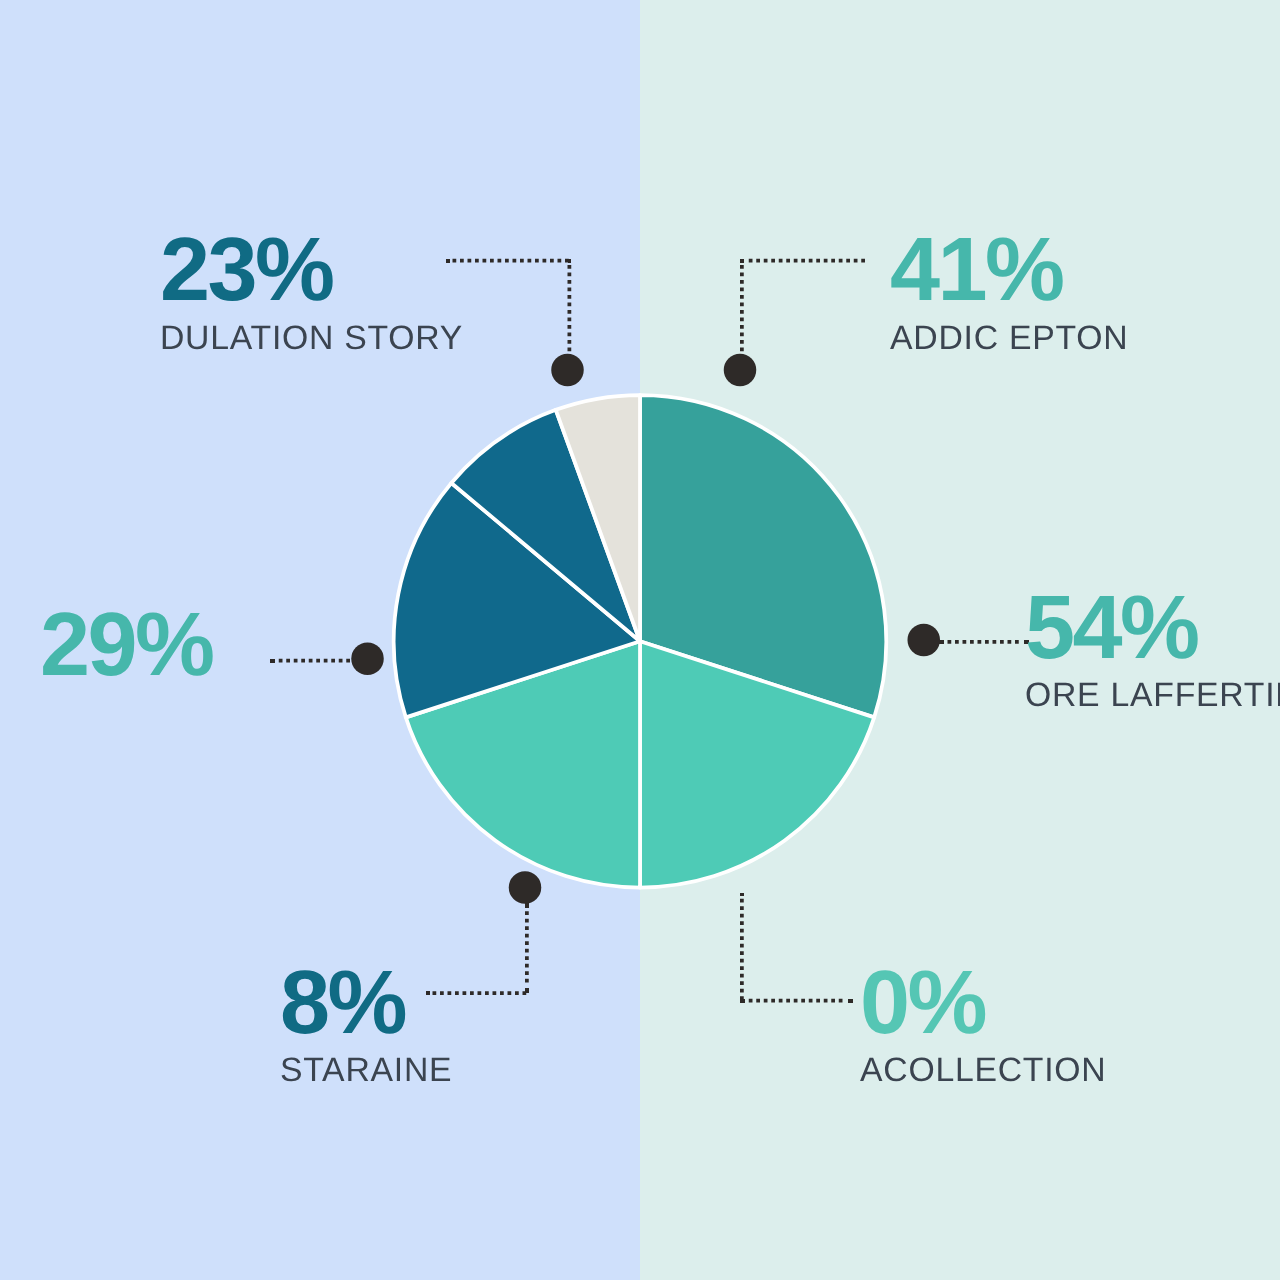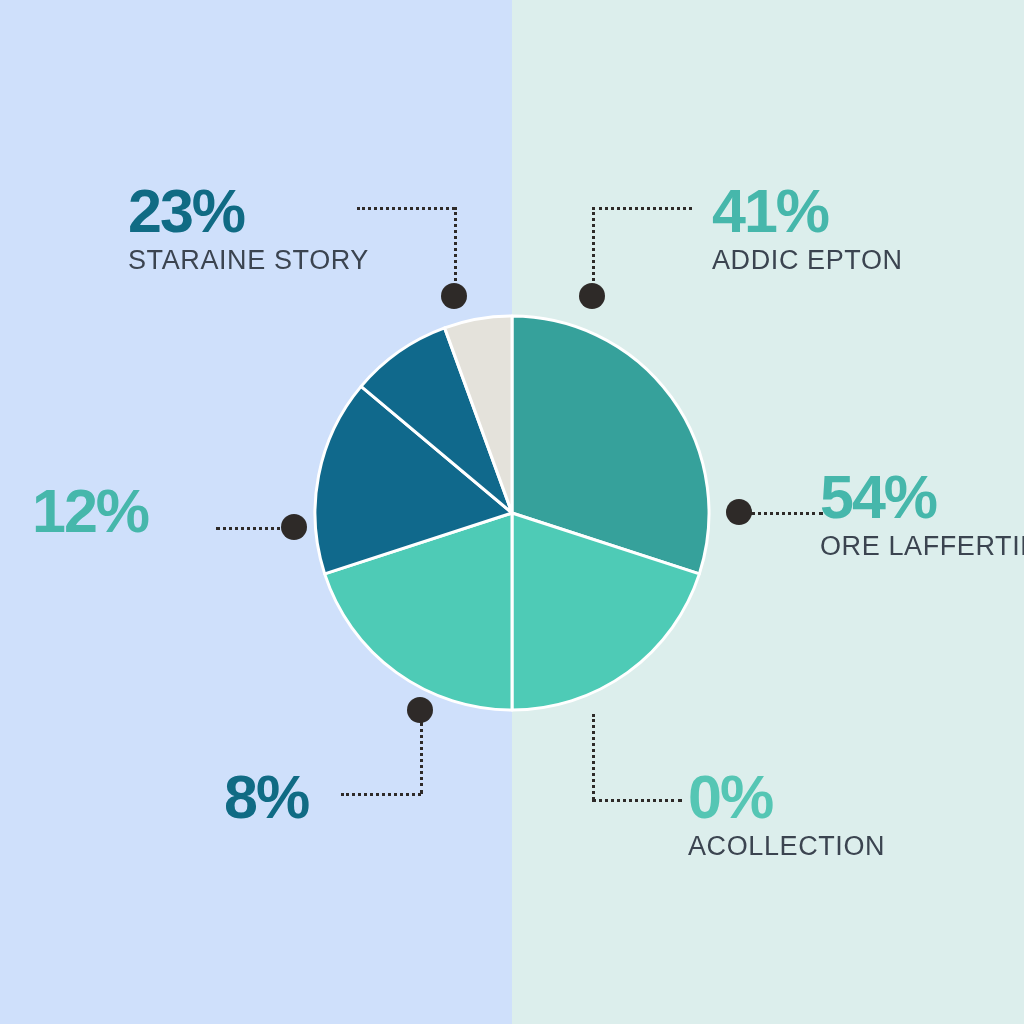--- a/index.html
+++ b/index.html
@@ -70,21 +70,21 @@
     position: absolute;
     width: 380px;
   }
   .callout.align-left  { text-align: left; }
   .callout.align-right { text-align: left; }
 
   .pct {
     display: block;
     font-family: "Liberation Sans", sans-serif;
     font-weight: 700;
-    font-size: 61px;
+    font-size: 72px;
     line-height: 0.96;
     letter-spacing: -2px;
     margin: 0 0 4px 0;
     white-space: nowrap;
   }
   .pct-dark  { color: #106b84; }
   .pct-light { color: #46b7ab; }
   .pct-mint  { color: #55c6b4; }
 
   .cap {
@@ -147,39 +147,40 @@
 
   <div class="leader leader-v" style="left:420px; top:722px; height:72px;"></div>
   <div class="leader leader-h" style="left:341px; top:793px; width:80px;"></div>
   <div class="leader-dot" style="left:407px; top:697px;"></div>
 
   <div class="leader leader-v" style="left:592px; top:714px; height:86px;"></div>
   <div class="leader leader-h" style="left:592px; top:799px; width:90px;"></div>
 
   <div class="callout align-left" style="left:128px; top:182px;">
     <span class="pct pct-dark">23%</span>
-    <span class="cap">STARAINE STORY</span>
+    <span class="cap">DULATION STORY</span>
   </div>
 
   <div class="callout align-right" style="left:712px; top:182px;">
     <span class="pct pct-light">41%</span>
     <span class="cap">ADDIC EPTON</span>
   </div>
 
   <div class="callout align-left" style="left:32px; top:482px;">
-    <span class="pct pct-light">12%</span>
+    <span class="pct pct-light">29%</span>
   </div>
 
   <div class="callout align-right" style="left:820px; top:468px;">
     <span class="pct pct-light">54%</span>
     <span class="cap">ORE LAFFERTIES</span>
   </div>
 
   <div class="callout align-left" style="left:224px; top:768px;">
     <span class="pct pct-dark">8%</span>
+    <span class="cap">STARAINE</span>
   </div>
 
   <div class="callout align-right" style="left:688px; top:768px;">
     <span class="pct pct-mint">0%</span>
     <span class="cap">ACOLLECTION</span>
   </div>
 
 </div>
 
 </body></html>

